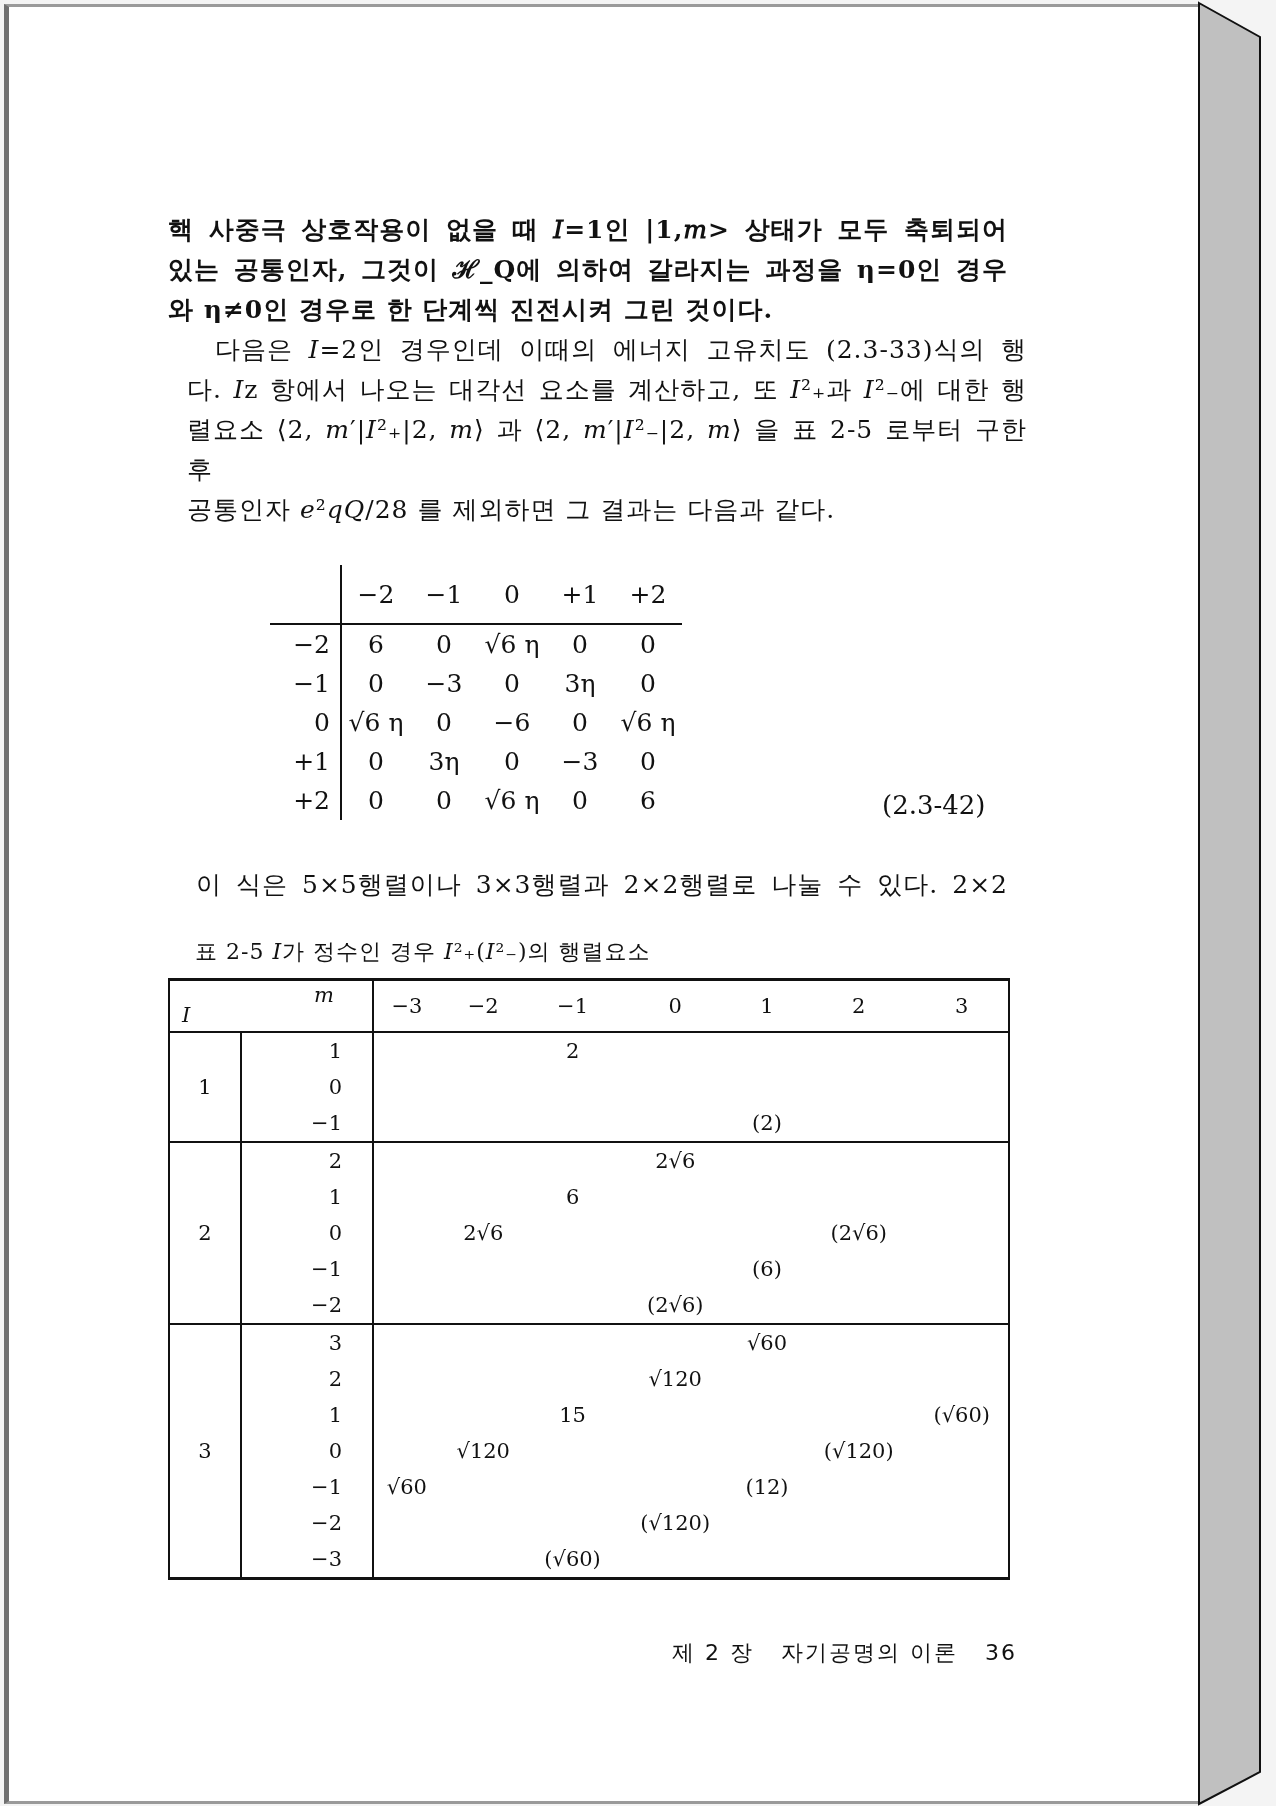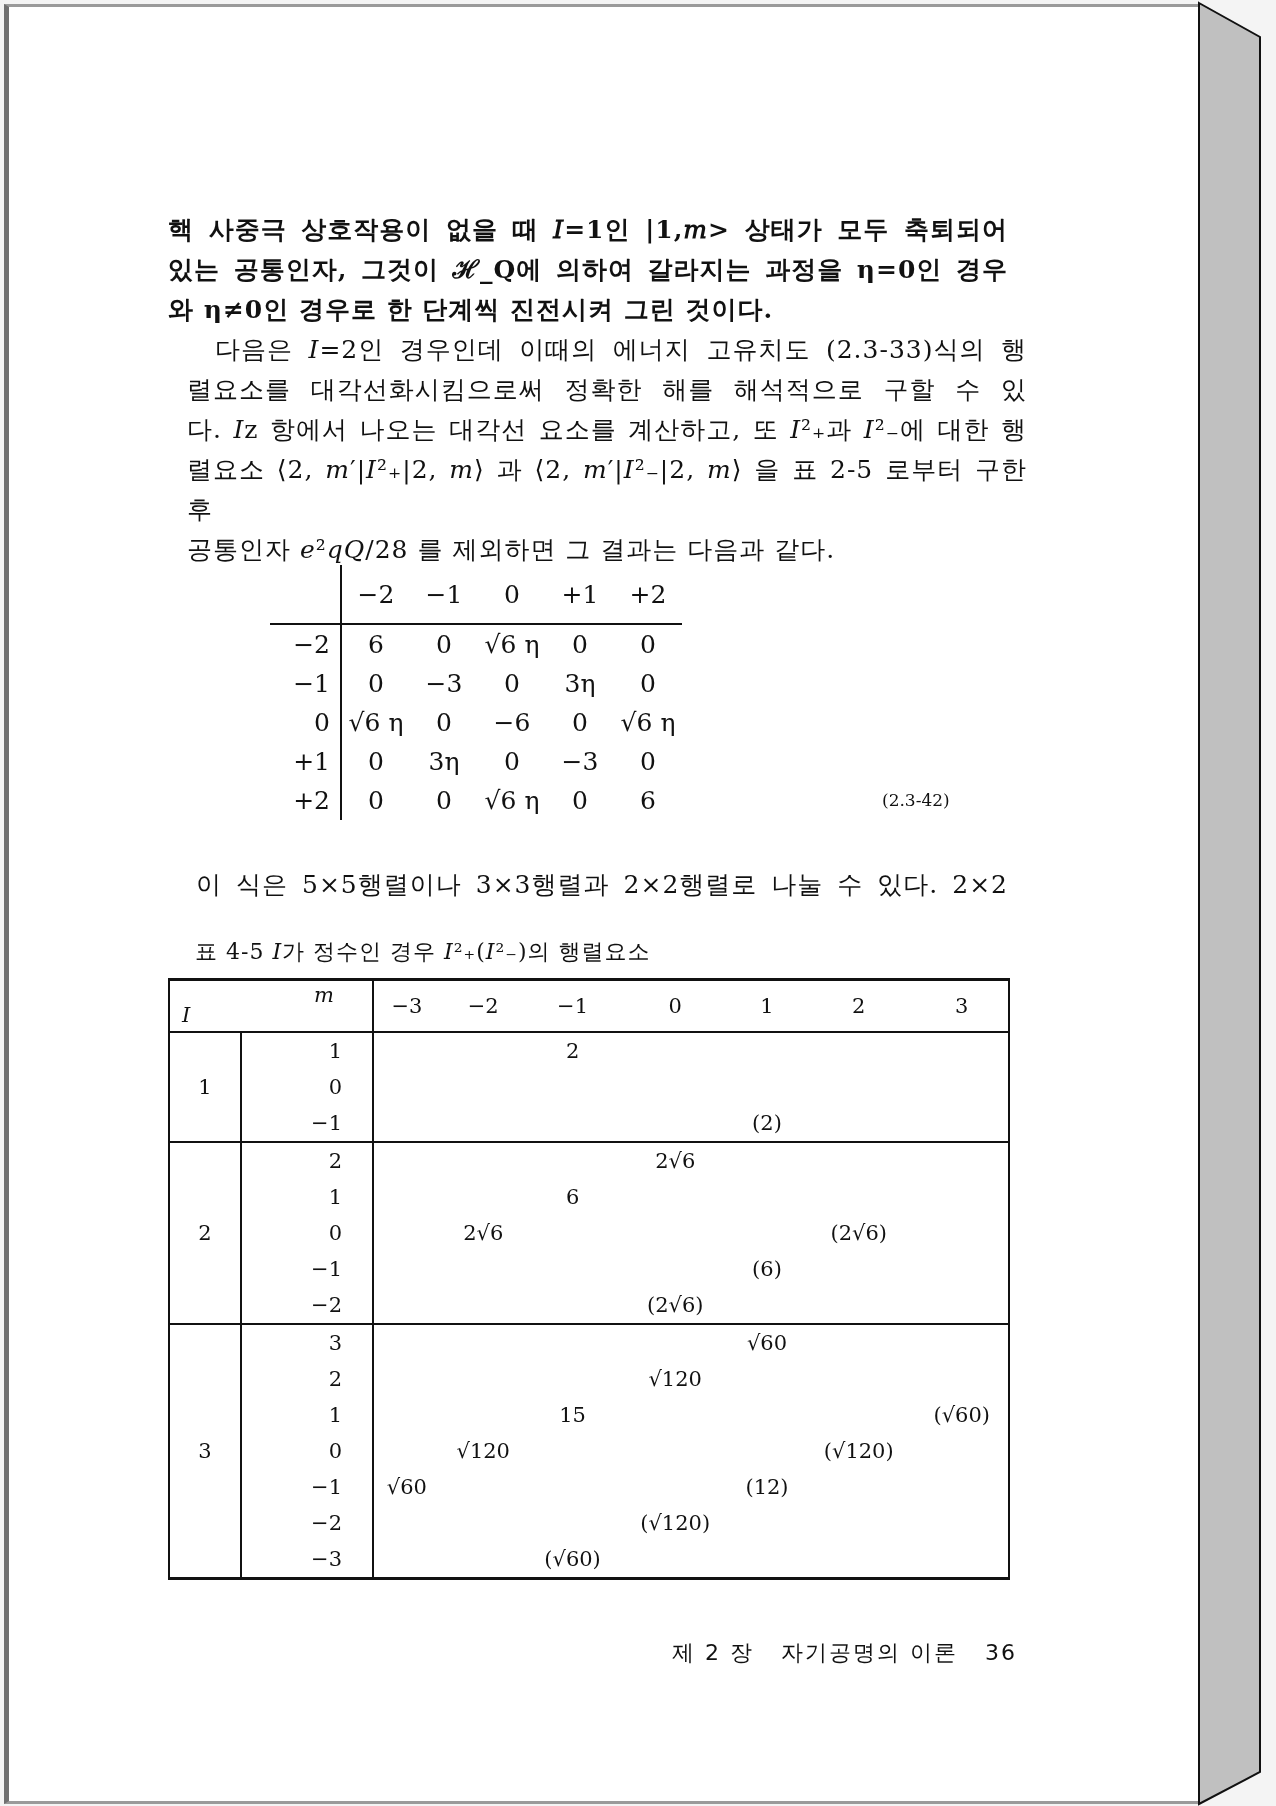--- a/index.html
+++ b/index.html
@@ -27,21 +27,21 @@
   .body-text p.indent { text-indent:28px; }
 
   
   .matrix { position:absolute; left:270px; top:565px; font-size:25px; }
   .matrix table { border-collapse:collapse; }
   .matrix td { height:39px; padding:0; text-align:center; white-space:nowrap; }
   .matrix td.rowh { width:60px; text-align:right; padding-right:10px; border-right:2px solid #111; }
   .matrix tr.hdr td { height:58px; border-bottom:2px solid #111; }
   .matrix tr.hdr td.corner { border-bottom:2px solid #111; }
   .matrix td.c { width:68px; }
-  .eqno { position:absolute; left:882px; top:790px; font-size:17px; }
+  .eqno { position:absolute; left:882px; top:790px; font-size:26px; }
 
   .caption { position:absolute; left:195px; top:937px; font-size:22px; letter-spacing:1px; }
 
   
   .tbl { position:absolute; left:168px; top:978px; width:842px; font-size:21px; }
   .tbl table { border-collapse:collapse; width:100%; border-left:2px solid #111; border-right:2px solid #111; border-top:3px solid #111; border-bottom:3px solid #111; }
   .tbl td { padding:0; height:36px; text-align:center; white-space:nowrap; }
   .tbl tr.head td { height:50px; border-bottom:2px solid #111; }
   .tbl td.icol { width:70px; border-right:2px solid #111; }
   .tbl td.mcol { width:100px; border-right:2px solid #111; text-align:right; padding-right:30px; }
@@ -58,21 +58,20 @@
 </svg>
 
 <div class="body-text" style="top:210px;font-weight:bold;">
   <p>핵 사중극 상호작용이 없을 때 𝐼=1인 |1,𝑚&gt; 상태가 모두 축퇴되어</p>
   <p>있는 공통인자, 그것이 ℋ_Q에 의하여 갈라지는 과정을 η=0인 경우</p>
   <p class="last">와 η≠0인 경우로 한 단계씩 진전시켜 그린 것이다.</p>
 </div>
 
 <div class="body-text" style="top:330px;margin-left:19px;">
   <p class="indent">다음은 𝐼=2인 경우인데 이때의 에너지 고유치도 (2.3-33)식의 행</p>
-  <p>렬요소를 대각선화시킴으로써 정확한 해를 해석적으로 구할 수 있</p>
   <p>다. 𝐼z 항에서 나오는 대각선 요소를 계산하고, 또 𝐼²₊과 𝐼²₋에 대한 행</p>
   <p>렬요소 ⟨2, 𝑚′|𝐼²₊|2, 𝑚⟩ 과 ⟨2, 𝑚′|𝐼²₋|2, 𝑚⟩ 을 표 2-5 로부터 구한 후</p>
   <p class="last">공통인자 𝑒²𝑞𝑄/28 를 제외하면 그 결과는 다음과 같다.</p>
 </div>
 
 <div class="matrix">
   <table>
     <tbody>
         <tr class="hdr">
       <td class="rowh corner"></td>
@@ -126,21 +125,21 @@
         </tr>
       </tbody>
   </table>
 </div>
 <div class="eqno">(2.3-42)</div>
 
 <div class="body-text" style="top:865px; text-indent:28px;">
   <p>이 식은 5×5행렬이나 3×3행렬과 2×2행렬로 나눌 수 있다. 2×2</p>
 </div>
 
-<div class="caption">표 4-5  𝐼가 정수인 경우 𝐼²₊(𝐼²₋)의 행렬요소</div>
+<div class="caption">표 2-5  𝐼가 정수인 경우 𝐼²₊(𝐼²₋)의 행렬요소</div>
 
 <div class="tbl">
   <table>
     <tbody>
         <tr class="head">
       <td colspan="2" class="hcorner">
         <span style="position:absolute; left:12px; bottom:4px; font-style:italic;">I</span>
         <span style="position:absolute; right:38px; top:2px; font-style:italic;">m</span>
       </td>
       <td>−3</td>

